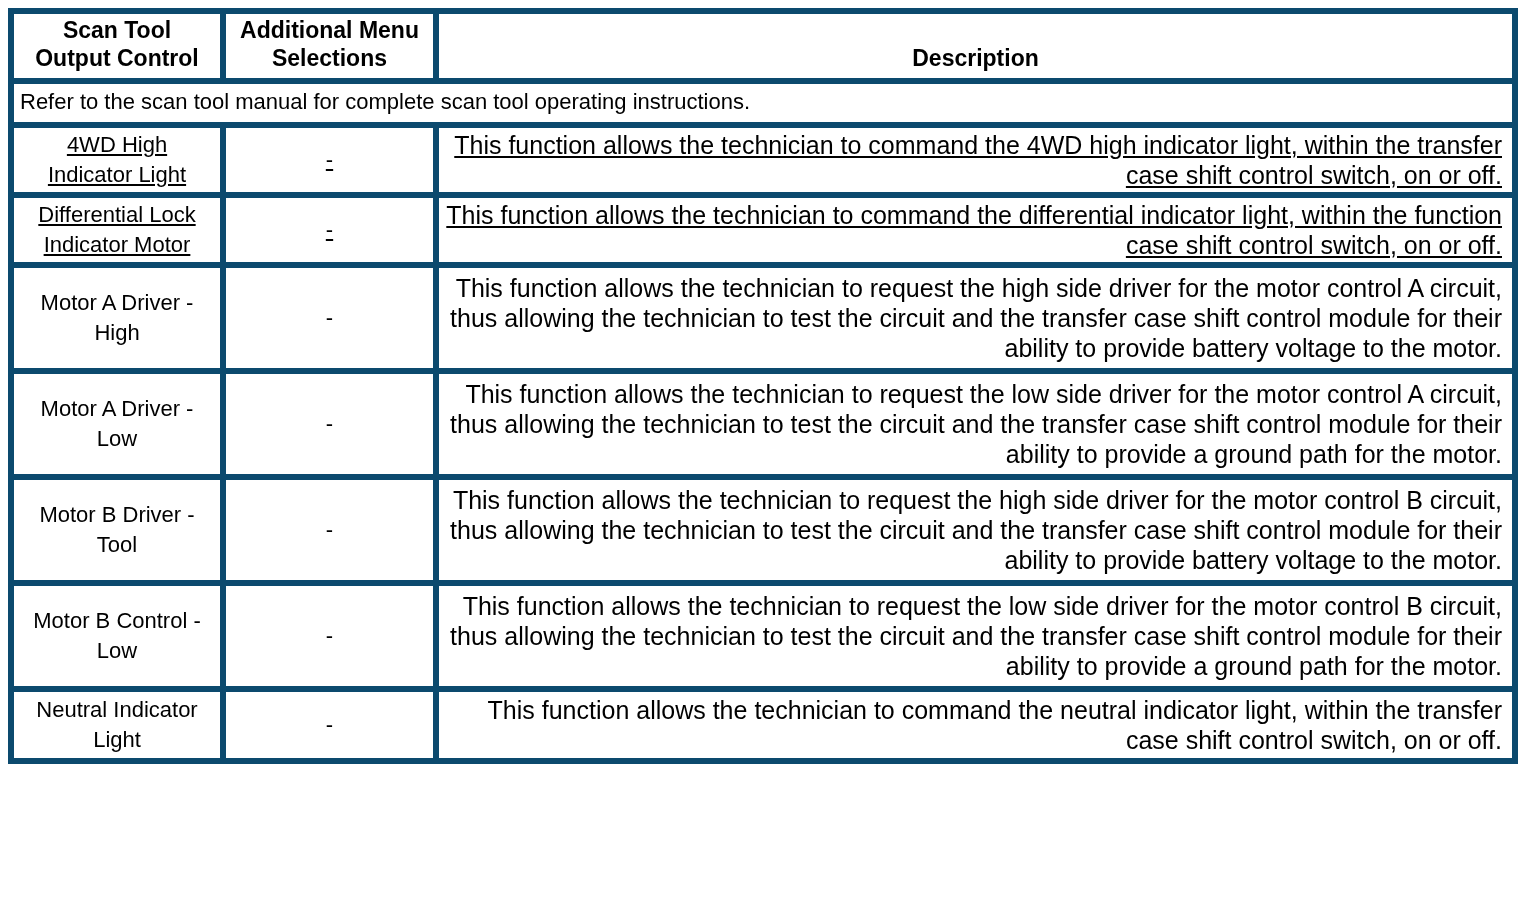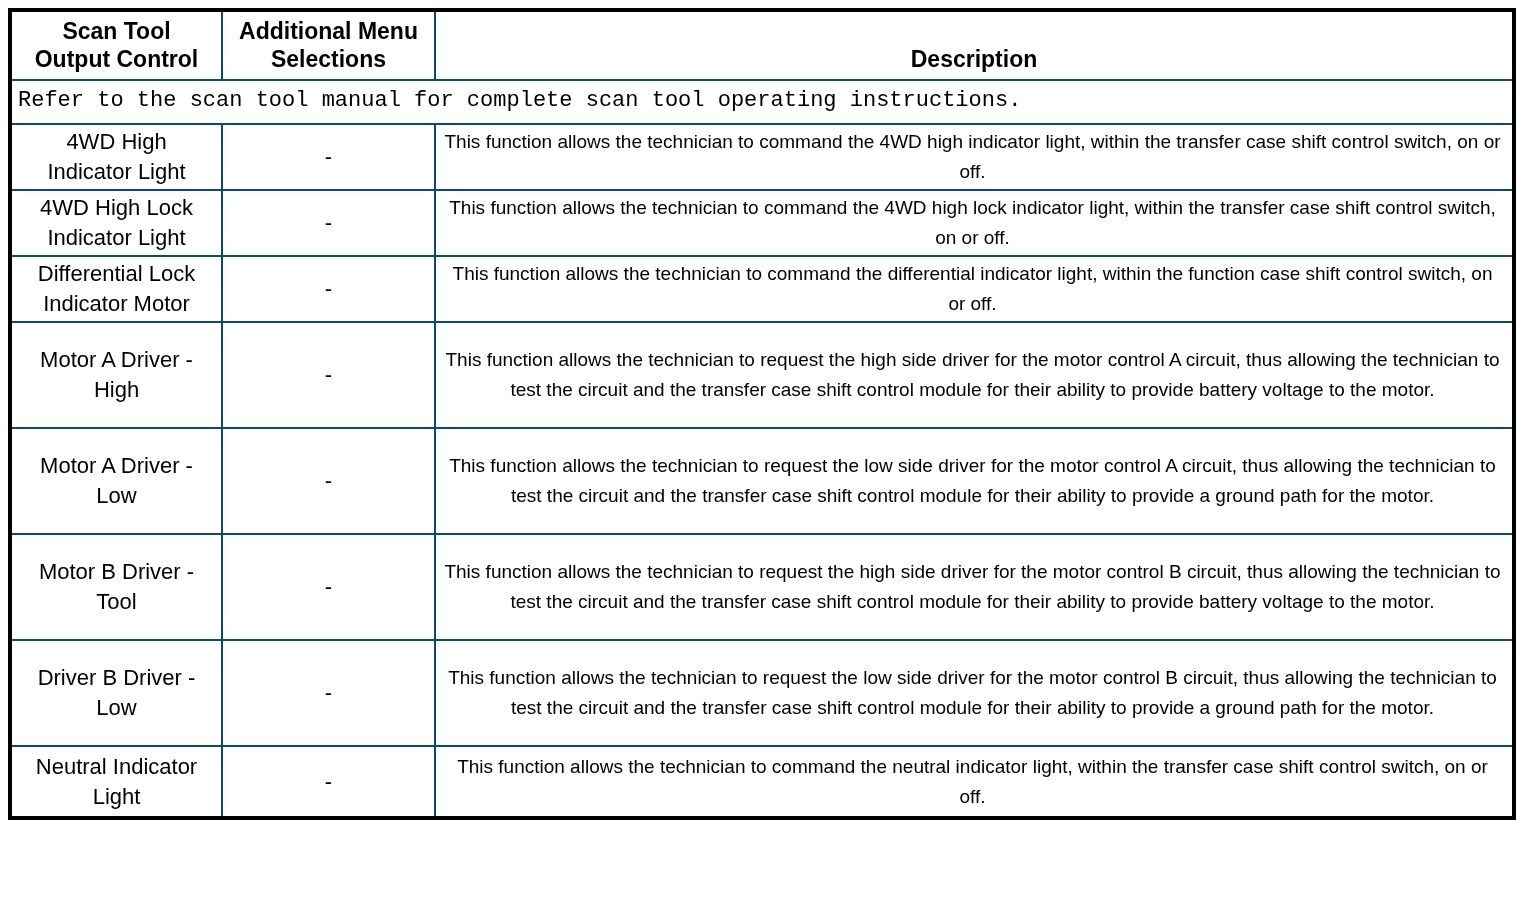--- a/index.html
+++ b/index.html
@@ -18,21 +18,21 @@
   }
   table.sct {
     border-collapse: collapse;
     table-layout: fixed;
     width: 1504px;
     border: 4px solid #000000;
     background: #ffffff;
   }
   table.sct th,
   table.sct td {
-    border: 2px solid #0c4a6e;
+    border: 6px solid #0c4a6e;
     box-sizing: border-box;
     overflow: hidden;
   }
   
   col.c1 { width: 212px; }
   col.c2 { width: 213px; }
   col.c3 { width: 1079px; }
 
   
   tr.head-row { height: 70px; }
@@ -48,46 +48,45 @@
   }
 
   
   tr.note-row { height: 44px; }
   td.note-cell {
     font-size: 22px;
     line-height: 28px;
     text-align: left;
     vertical-align: middle;
     padding: 2px 8px 4px 6px;
-    font-family: Liberation Mono, monospace;
   }
 
   
-  tr.row-short { height: 51px; }
+  tr.row-short { height: 51px; text-decoration: underline; }
   tr.row-tall  { height: 106px; }
   tr.row-last  { height: 72px; }
 
   td.ctrl {
     font-size: 22px;
     line-height: 30px;
     text-align: center;
     vertical-align: middle;
     padding: 0 10px;
   }
   td.menu {
     font-size: 22px;
     line-height: 30px;
     text-align: center;
     vertical-align: middle;
     padding: 0 4px;
   }
   td.desc {
-    font-size: 19px;
+    font-size: 25px;
     line-height: 30px;
-    text-align: center;
+    text-align: right;
     vertical-align: middle;
     padding: 2px 10px 2px 7px;
   }
 </style>
 </head>
 <body>
 
 <div class="page">
   <table class="sct">
     <colgroup>
@@ -108,25 +107,20 @@
       <tr class="note-row">
         <td class="note-cell" colspan="3">Refer to the scan tool manual for complete scan tool operating instructions.</td>
       </tr>
 
       <tr class="row-short">
         <td class="ctrl">4WD High Indicator Light</td>
         <td class="menu">-</td>
         <td class="desc">This function allows the technician to command the 4WD high indicator light, within the transfer case shift control switch, on or off.</td>
       </tr>
 
-      <tr class="row-short">
-        <td class="ctrl">4WD High Lock Indicator Light</td>
-        <td class="menu">-</td>
-        <td class="desc">This function allows the technician to command the 4WD high lock indicator light, within the transfer case shift control switch, on or off.</td>
-      </tr>
 
 
       <tr class="row-short">
         <td class="ctrl">Differential Lock Indicator Motor</td>
         <td class="menu">-</td>
         <td class="desc">This function allows the technician to command the differential indicator light, within the function case shift control switch, on or off.</td>
       </tr>
 
       <tr class="row-tall">
         <td class="ctrl">Motor A Driver - High</td>
@@ -140,21 +134,21 @@
         <td class="desc">This function allows the technician to request the low side driver for the motor control A circuit, thus allowing the technician to test the circuit and the transfer case shift control module for their ability to provide a ground path for the motor.</td>
       </tr>
 
       <tr class="row-tall">
         <td class="ctrl">Motor B Driver - Tool</td>
         <td class="menu">-</td>
         <td class="desc">This function allows the technician to request the high side driver for the motor control B circuit, thus allowing the technician to test the circuit and the transfer case shift control module for their ability to provide battery voltage to the motor.</td>
       </tr>
 
       <tr class="row-tall">
-        <td class="ctrl">Driver B Driver - Low</td>
+        <td class="ctrl">Motor B Control - Low</td>
         <td class="menu">-</td>
         <td class="desc">This function allows the technician to request the low side driver for the motor control B circuit, thus allowing the technician to test the circuit and the transfer case shift control module for their ability to provide a ground path for the motor.</td>
       </tr>
 
       <tr class="row-last">
         <td class="ctrl">Neutral Indicator Light</td>
         <td class="menu">-</td>
         <td class="desc">This function allows the technician to command the neutral indicator light, within the transfer case shift control switch, on or off.</td>
       </tr>
     </tbody>

